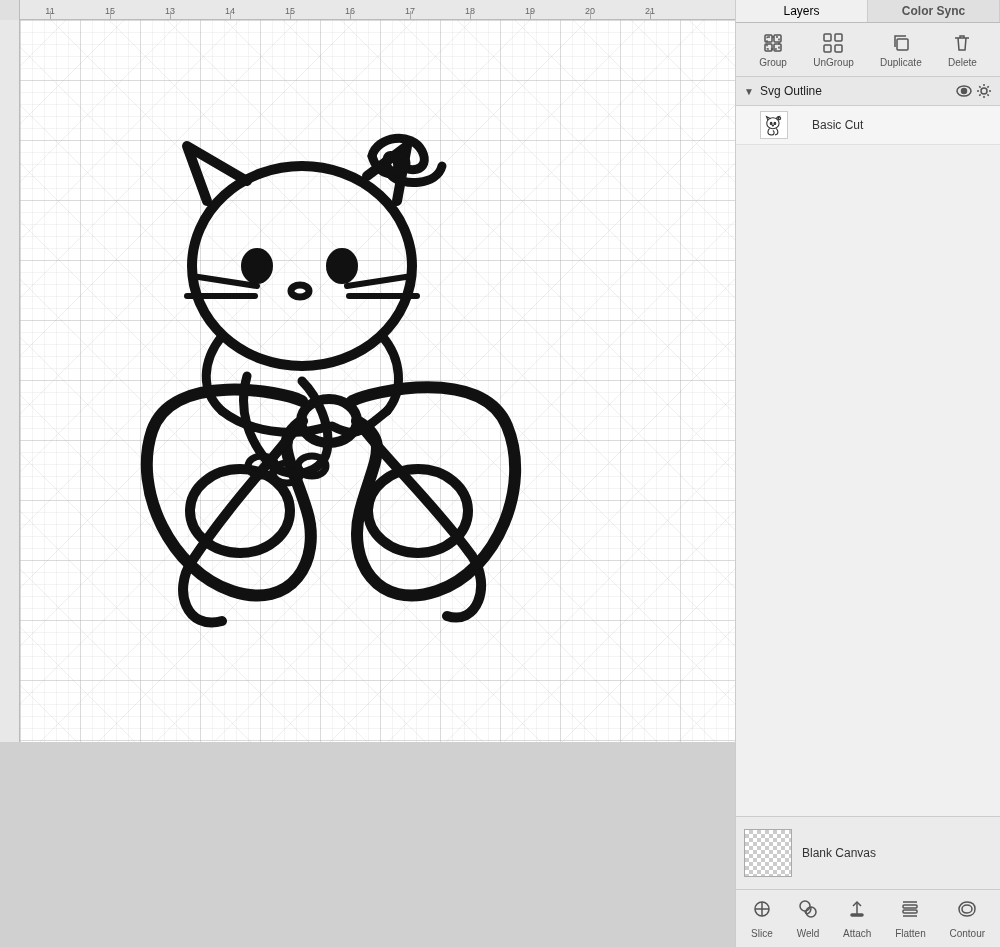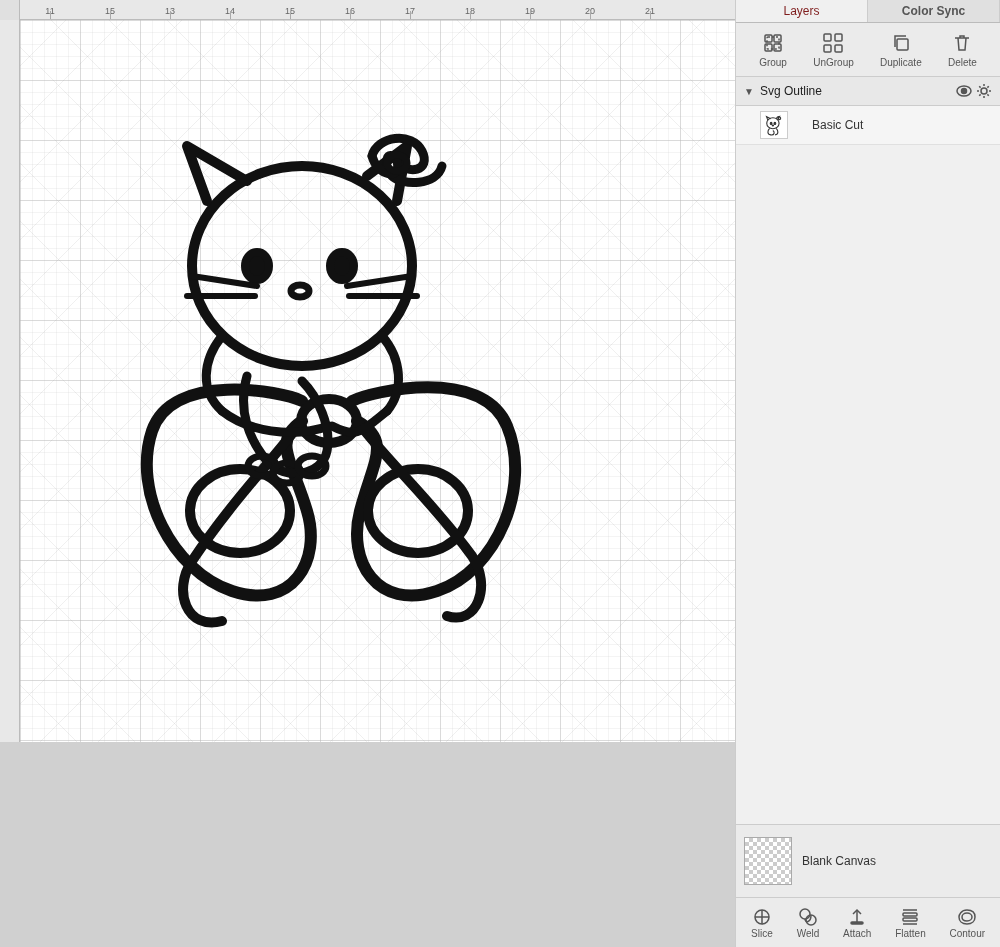--- a/index.html
+++ b/index.html
@@ -125,21 +125,21 @@
       justify-content: center;
       font-size: 12px;
       color: #555;
       cursor: pointer;
       border-right: 1px solid #ccc;
       font-weight: bold;
     }
 
     .tab.active {
       background: #f0f0f0;
-      color: #7f1d1d;
+      color: #000000;
       font-weight: 500;
     }
 
     
     .toolbar {
       display: flex;
       padding: 6px 12px;
       gap: 4px;
       border-bottom: 1px solid #ccc;
       background: #ebebeb;
@@ -275,21 +275,21 @@
       gap: 2px;
       border-top: 1px solid #ccc;
       background: #ebebeb;
       justify-content: space-around;
     }
 
     .bottom-tool-item {
       display: flex;
       flex-direction: column;
       align-items: center;
-      gap: 0;
+      gap: 8px;
       cursor: pointer;
       padding: 2px 4px;
     }
 
     .bottom-tool-icon {
       width: 22px;
       height: 22px;
       display: flex;
       align-items: center;
       justify-content: center;

